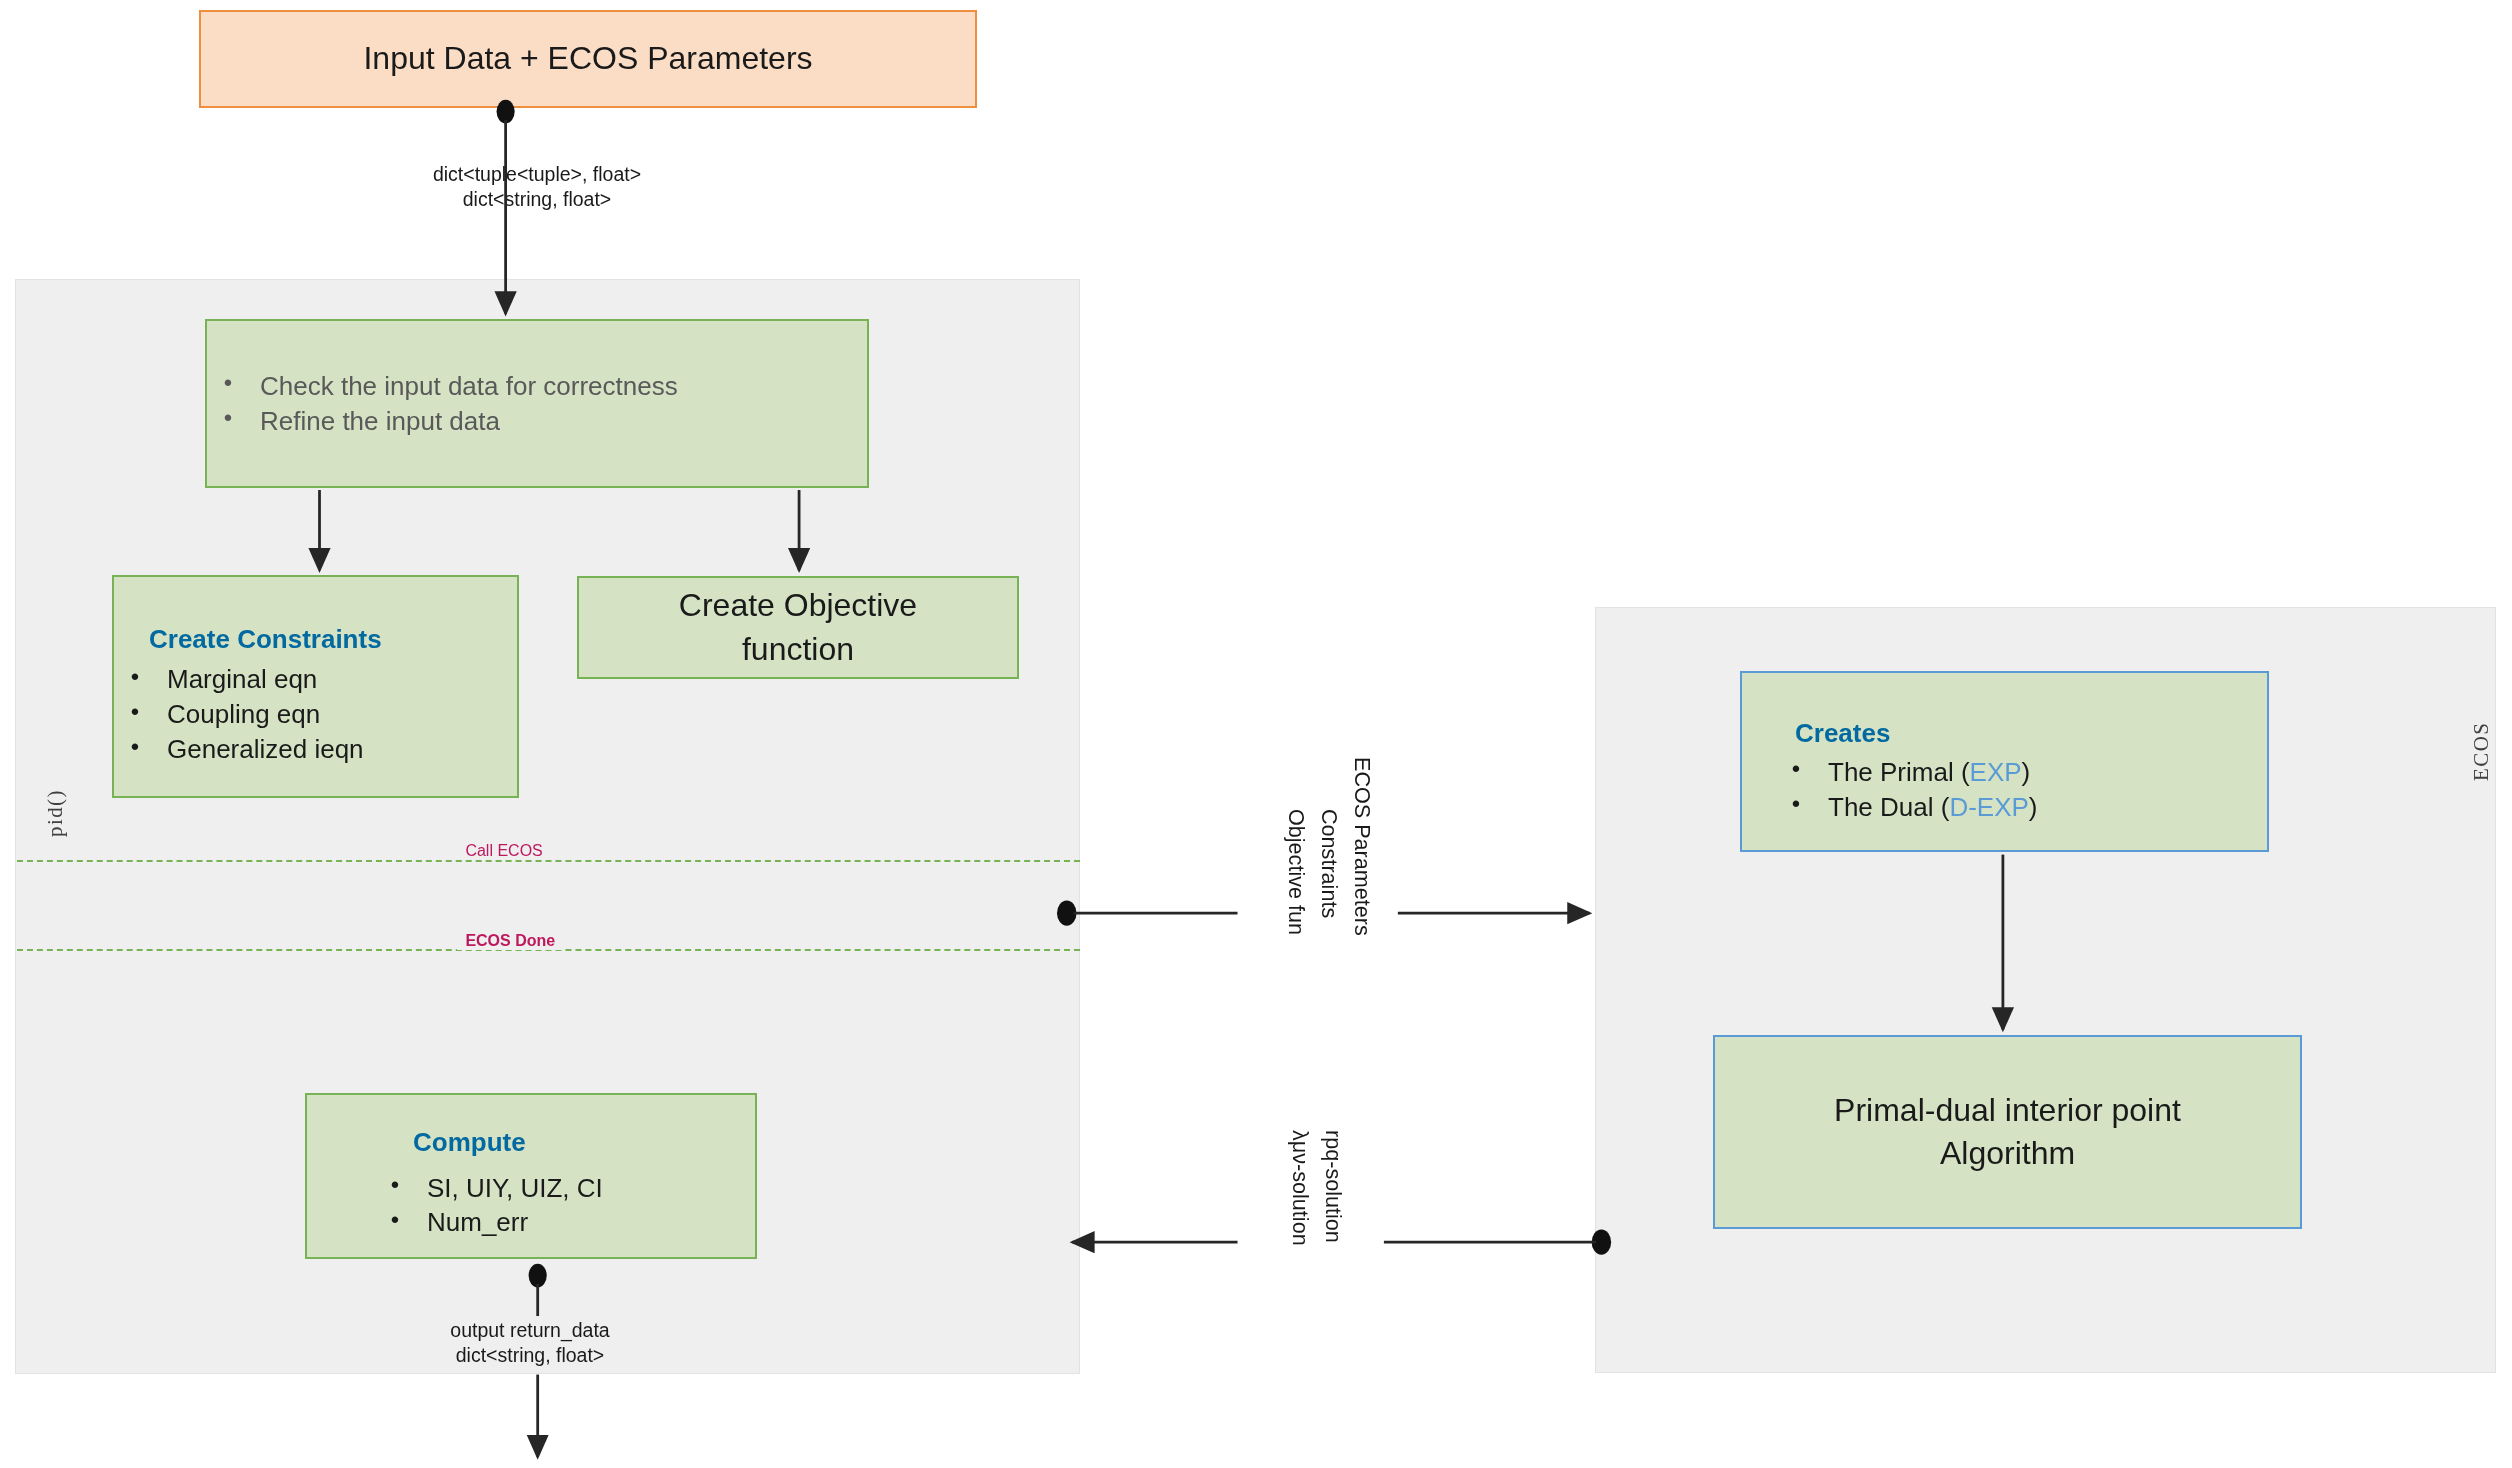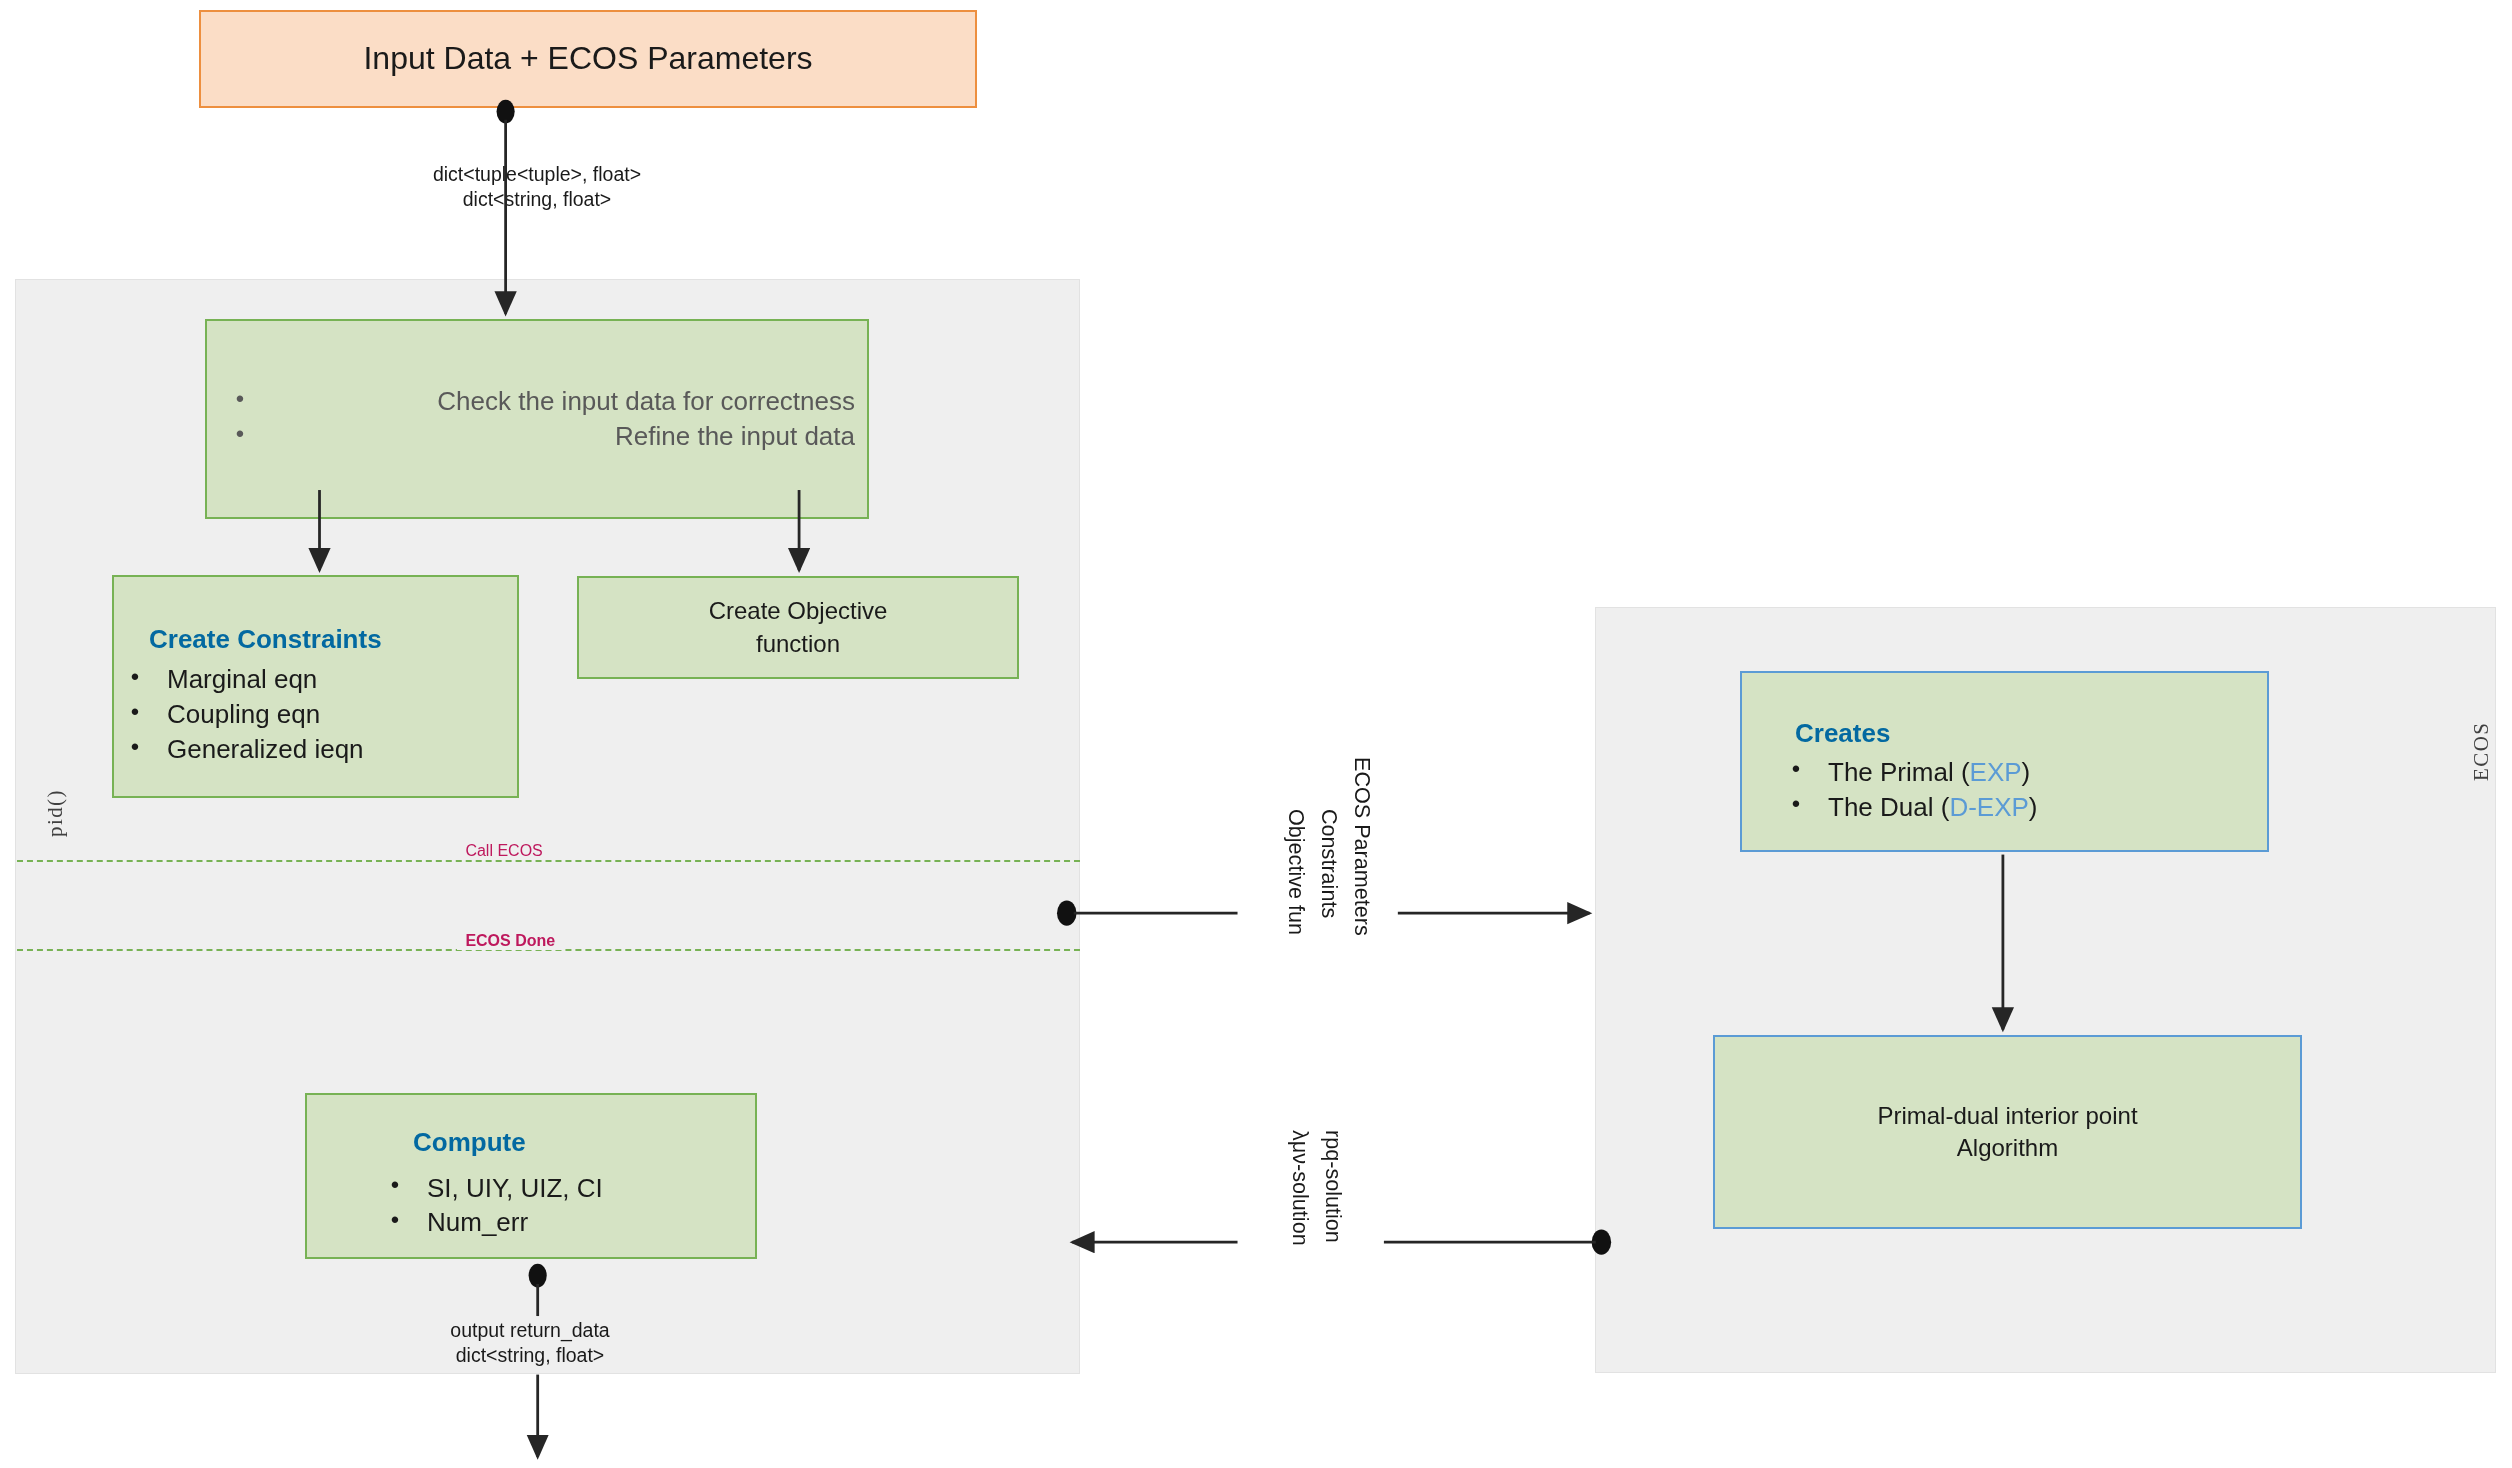--- a/index.html
+++ b/index.html
@@ -59,21 +59,21 @@
     border:2.1px solid #5b9bd5;
   }
 
   .node-title{
     font-size:26px;
     font-weight:bold;
     color:#0369a1;
     line-height:1.25;
   }
   .node-center-text{
-    font-size:24px;
+    font-size:32px;
     color:#1a1a1a;
     text-align:right;
     line-height:1.35;
   }
   ul.bullets{
     margin:0;
     padding:0;
     list-style:none;
   }
   ul.bullets li{
@@ -149,21 +149,21 @@
 
   <div class="abs node node-orange" style="left:199px; top:9.8px; width:778px; height:98px;">
     <div class="ttl">Input Data + ECOS Parameters</div>
   </div>
 
   <div class="conn-label" style="left:293px; top:162px; width:488px; text-align:center;">
     <div>dict&lt;tuple&lt;tuple&gt;, float&gt;</div>
     <div>dict&lt;string, float&gt;</div>
   </div>
 
-  <div class="abs node node-green" style="left:205px; top:319px; width:664px; height:200px; padding:18px 12px;text-align:right;">
+  <div class="abs node node-green" style="left:205px; top:319px; width:664px; height:169px; padding:18px 0;">
     <ul class="bullets grey">
       <li>Check the input data for correctness</li>
       <li>Refine the input data</li>
     </ul>
   </div>
 
   <div class="abs node node-green" style="left:112px; top:575px; width:407px; height:223px; padding:16.7px 0 0 0;">
     <div class="node-title" style="padding-left:35px;">Create Constraints</div>
     <ul class="bullets" style="margin-top:7px;">
       <li>Marginal eqn</li>

